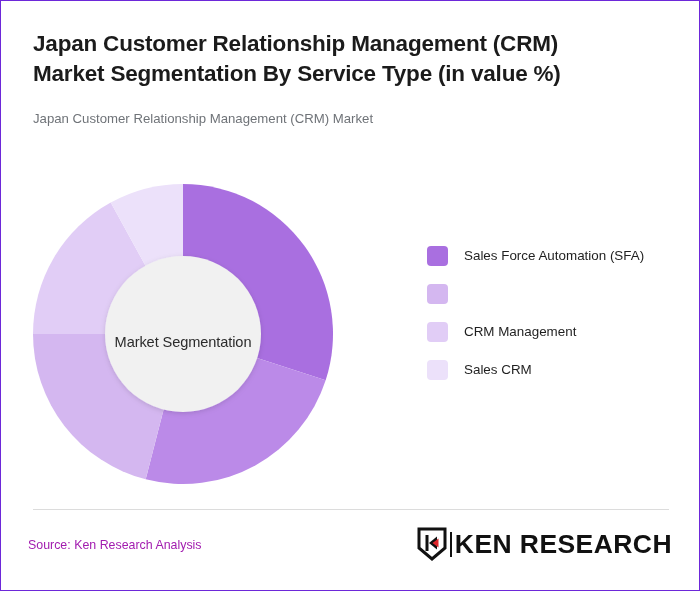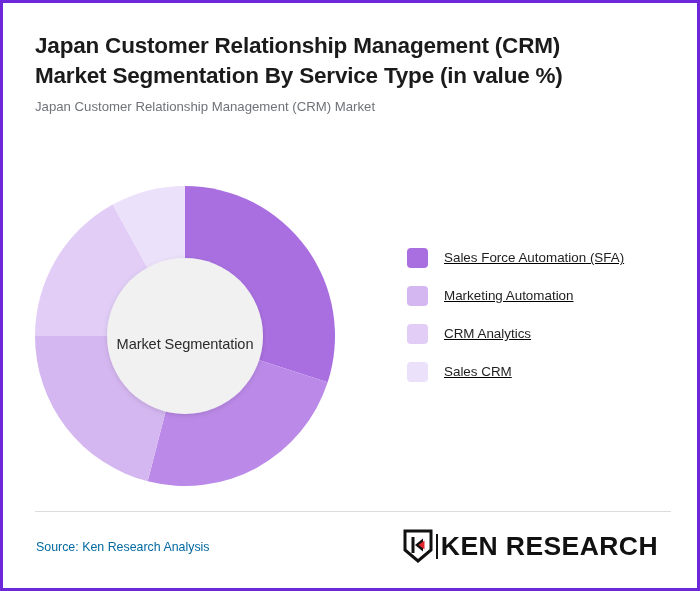--- a/index.html
+++ b/index.html
@@ -8,42 +8,42 @@
     background: #ffffff;
   }
   body {
     font-family: "Liberation Sans", sans-serif;
   }
   #chart-card {
     position: relative;
     width: 700px;
     height: 591px;
     background: #ffffff;
-    border: 3px solid #6d28d9;
+    border: 1px solid #6d28d9;
     box-sizing: border-box;
     overflow: hidden;
   }
   .title-block {
     position: absolute;
     left: 32px;
     top: 28px;
     width: 640px;
   }
   .chart-title {
     font-size: 22.5px;
     font-weight: bold;
     color: #1b1b1b;
     line-height: 1.32;
     letter-spacing: -0.2px;
     margin: 0;
   }
   .subtitle-block {
     position: absolute;
     left: 32px;
-    top: 94px;
+    top: 108px;
     width: 640px;
   }
   .chart-subtitle {
     font-size: 13.2px;
     color: #6f7378;
     line-height: 1.55;
     margin: 0;
   }
   .plot-area {
     position: absolute;
@@ -75,23 +75,22 @@
     justify-content: center;
     pointer-events: none;
   }
   .center-label span {
     font-size: 14.6px;
     color: #2b2b2b;
     letter-spacing: -0.1px;
   }
   .legend {
     position: absolute;
-    left: 404px;
+    left: 426px;
     top: 76px;
-    text-decoration: underline;
   }
   .legend-row {
     display: flex;
     align-items: center;
     height: 21px;
     margin-bottom: 17px;
   }
   .legend-swatch {
     width: 21px;
     height: 20px;
@@ -107,28 +106,28 @@
   .footer-divider {
     position: absolute;
     left: 32px;
     top: 508px;
     width: 636px;
     height: 1px;
     background: #dcdcdc;
   }
   .source-text {
     position: absolute;
-    left: 33px;
+    left: 27px;
     top: 537px;
     font-size: 12.4px;
-    color: #0369a1;
+    color: #a21caf;
   }
   .brand {
     position: absolute;
-    right: 41px;
+    right: 29px;
     top: 526px;
     display: flex;
     align-items: center;
     height: 34px;
     text-align: right;
   }
   .brand-mark {
     width: 30px;
     height: 34px;
     flex: 0 0 auto;
@@ -185,25 +184,24 @@
       </div>
     </div>
 
     <div class="legend" id="legend">
         <div class="legend-row">
           <span class="legend-swatch" style="background: rgb(169, 111, 224);"></span>
           <span class="legend-label">Sales Force Automation (SFA)</span>
         </div>
         <div class="legend-row">
           <span class="legend-swatch" style="background: rgb(212, 183, 240);"></span>
-          <span class="legend-label">Marketing Automation</span>
         </div>
         <div class="legend-row">
           <span class="legend-swatch" style="background: rgb(225, 205, 246);"></span>
-          <span class="legend-label">CRM Analytics</span>
+          <span class="legend-label">CRM Management</span>
         </div>
         <div class="legend-row">
           <span class="legend-swatch" style="background: rgb(236, 225, 250);"></span>
           <span class="legend-label">Sales CRM</span>
         </div>
       </div>
 
   </div>
 
   <div class="footer-divider"></div>

